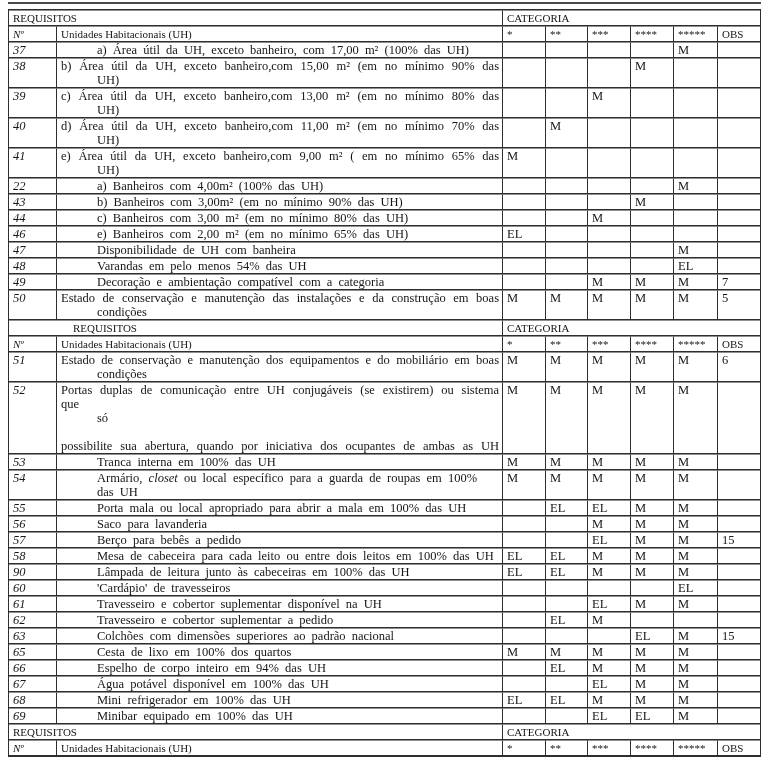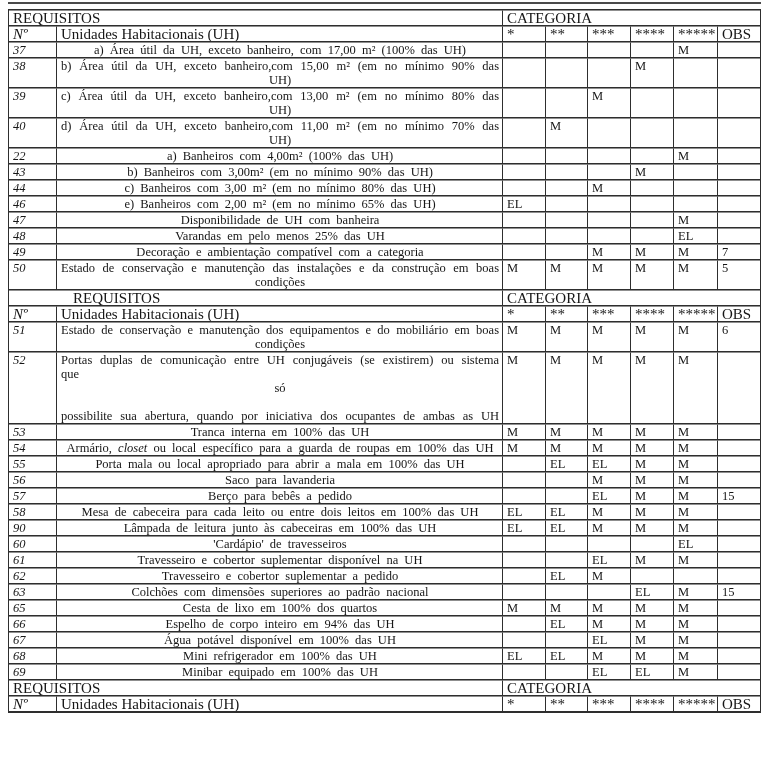--- a/index.html
+++ b/index.html
@@ -16,26 +16,26 @@
   }
   td {
     vertical-align: top; padding: 0 3px 0 4px;
     font-size: 12.5px; line-height: 14px;
     border-top: 1px solid #8f8f8f;
     border-bottom: 1px solid #2e2e2e;
     border-left: 1px solid #2e2e2e;
     overflow: hidden;
   }
   tr td:first-child { border-left: none; }
-  .hdr { font-size: 15px; }
+  .hdr { font-size: 11px; }
   .indent { padding-left: 64px; }
   .desc { word-spacing: 3px; }
   .num { word-spacing: 0; font-style: italic; }
   .mark { word-spacing: 0; }
-  .ln { text-align: center; }
+  .ln { text-align: left; margin-left: 36px; }
   .jl { text-align: justify; text-align-last: justify; }
   .empty { min-height: 14px; }
   i { font-style: italic; }
 </style>
 </head>
 <body>
 
 <div class="page">
   <div class="top-rule"></div>
   <table class="reqtable">
@@ -109,20 +109,33 @@
             <div class="ln">UH)</div>
           </td>
           <td class="mark"></td>
           <td class="mark">M</td>
           <td class="mark"></td>
           <td class="mark"></td>
           <td class="mark"></td>
           <td class="mark"></td>
         </tr>
         <tr>
+          <td class="num">41</td>
+          <td class="desc">
+            <div class="jl">e) Área útil da UH, exceto banheiro,com 9,00 m² ( em no mínimo 65% das</div>
+            <div class="ln">UH)</div>
+          </td>
+          <td class="mark">M</td>
+          <td class="mark"></td>
+          <td class="mark"></td>
+          <td class="mark"></td>
+          <td class="mark"></td>
+          <td class="mark"></td>
+        </tr>
+        <tr>
           <td class="num">22</td>
           <td class="desc">
             <div class="ln">a) Banheiros com 4,00m² (100% das UH)</div>
           </td>
           <td class="mark"></td>
           <td class="mark"></td>
           <td class="mark"></td>
           <td class="mark"></td>
           <td class="mark">M</td>
           <td class="mark"></td>
@@ -171,21 +184,21 @@
           <td class="mark"></td>
           <td class="mark"></td>
           <td class="mark"></td>
           <td class="mark"></td>
           <td class="mark">M</td>
           <td class="mark"></td>
         </tr>
         <tr>
           <td class="num">48</td>
           <td class="desc">
-            <div class="ln">Varandas em pelo menos 25% das UH</div>
+            <div class="ln">Varandas em pelo menos 54% das UH</div>
           </td>
           <td class="mark"></td>
           <td class="mark"></td>
           <td class="mark"></td>
           <td class="mark"></td>
           <td class="mark">EL</td>
           <td class="mark"></td>
         </tr>
         <tr>
           <td class="num">49</td>

